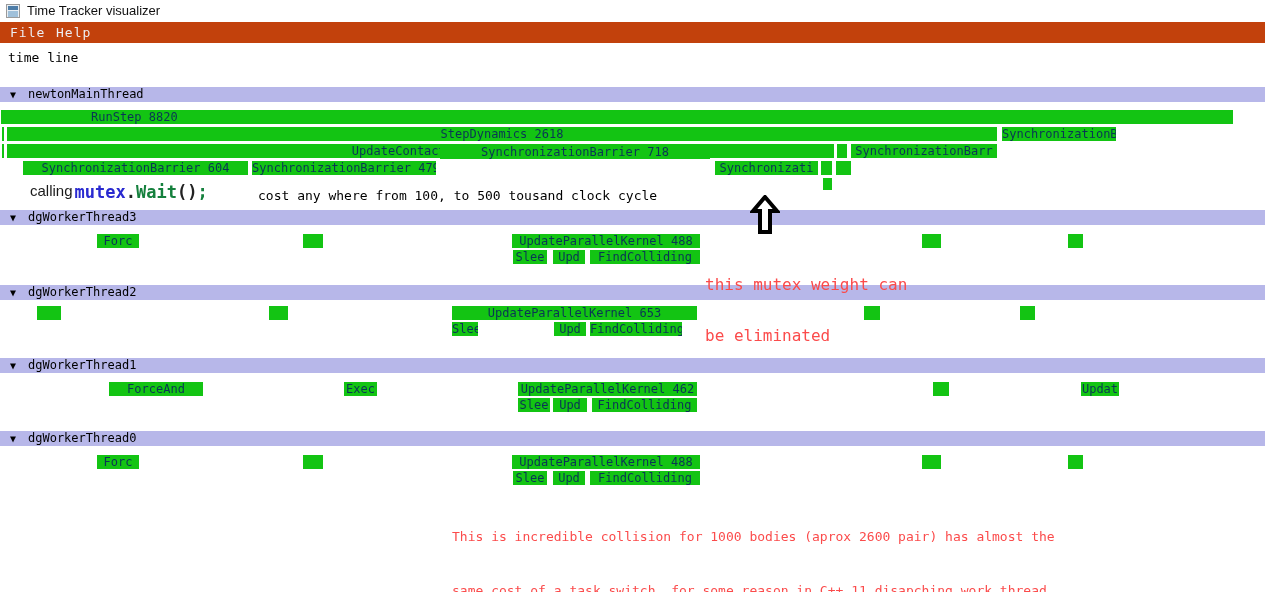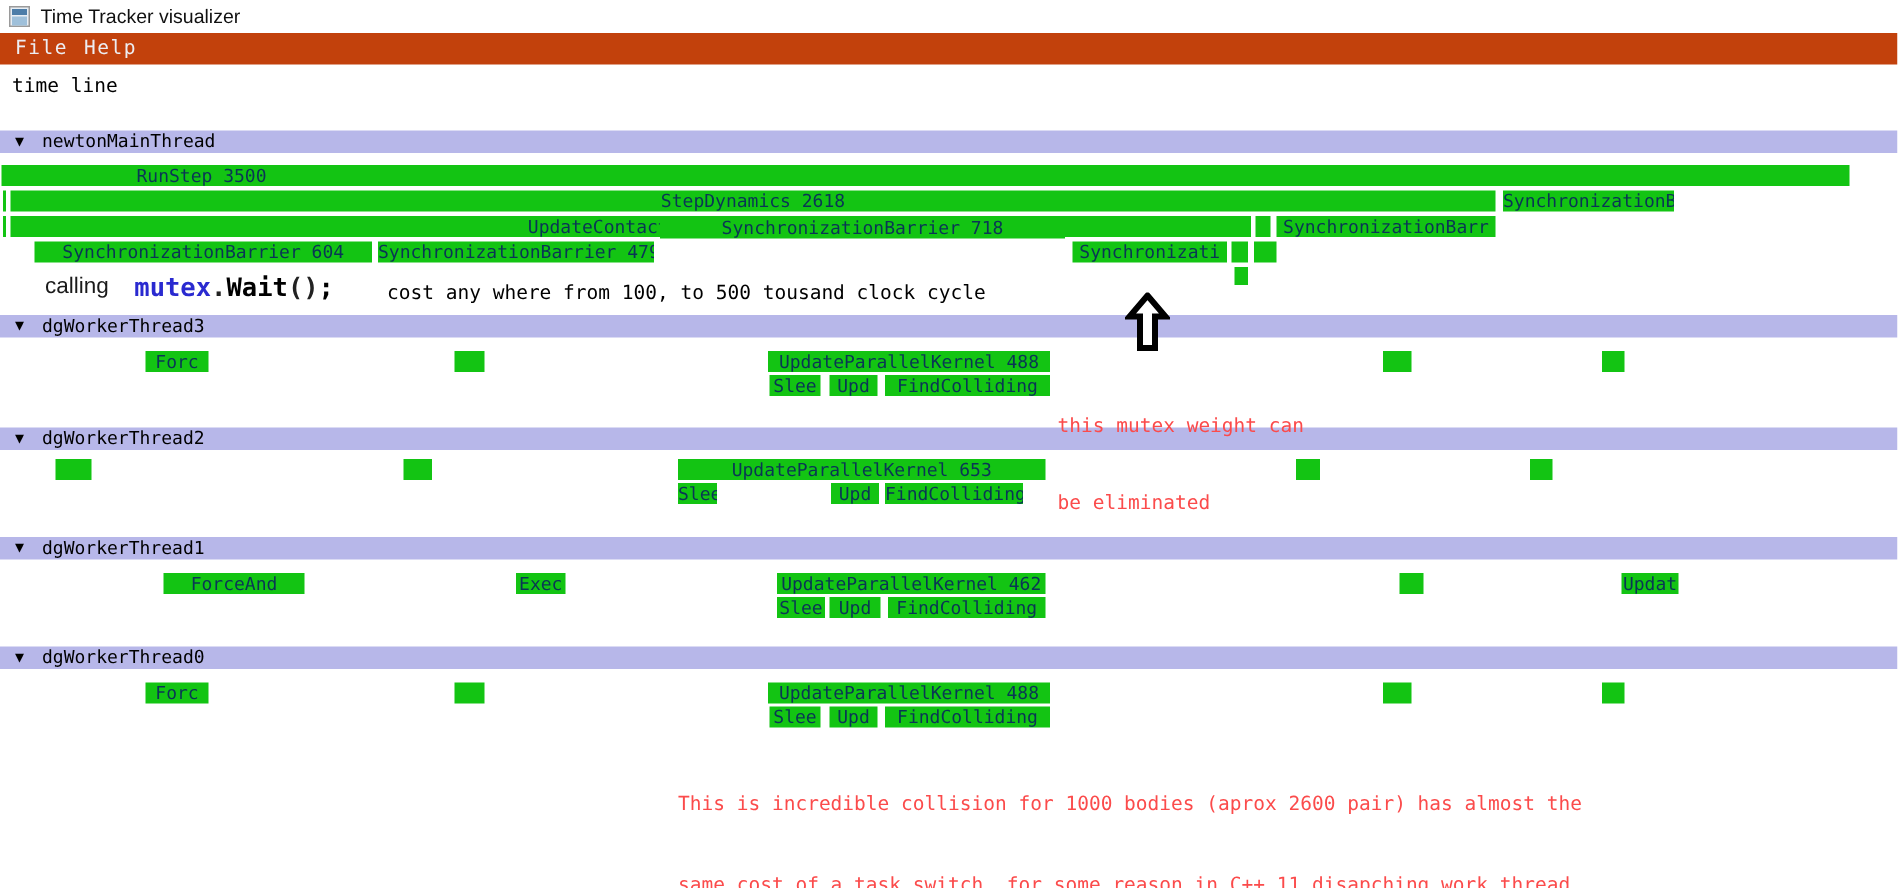--- a/index.html
+++ b/index.html
@@ -22,29 +22,29 @@
   
   .thread-header{position:absolute;left:0;width:1265px;height:15px;background:var(--lavender,#b7b7e9);font-size:12px;line-height:15px;color:#000}
   .thread-header .tri{position:absolute;left:10px;top:0;font-size:10px}
   .thread-header .tname{position:absolute;left:28px;top:0}
   
   .bar{position:absolute;height:14px;background:var(--green,#13c413);color:#0a3555;
        font-size:12px;line-height:14px;text-align:center;overflow:hidden;white-space:nowrap}
   .bar.left-label{text-align:left}
   
   .code-line{position:absolute;left:30px;top:182px;white-space:nowrap}
-  .code-line .calling{font:15px "Liberation Sans",sans-serif;color:#1a1a1a;margin-right:17px;vertical-align:2px}
+  .code-line .calling{font:15px "Liberation Sans",sans-serif;color:#1a1a1a;margin-right:2px;vertical-align:2px}
   .code-line .code{font:bold 17px "DejaVu Sans Mono",monospace}
   .c-blue{color:#2a2ad0}
   .c-dark{color:#222}
-  .c-maroon{color:#000000}
+  .c-maroon{color:#15803d}
   .cost-text{position:absolute;left:258px;top:188px;font-size:13px;color:#000;white-space:nowrap}
   
   .note{position:absolute;color:var(--red,#fb4b4b);white-space:pre}
-  #mutex-note{left:705px;top:242px;font-size:13px;line-height:17px}
+  #mutex-note{left:705px;top:242px;font-size:16px;line-height:17px}
   #bottom-note{left:452px;top:492px;font-size:13px;line-height:18px}
   
   .up-arrow{position:absolute;left:750px;top:195px}
 </style>
 </head>
 <body>
 
 <div class="titlebar">
   <div class="app-icon">
     <div class="band1"></div>
@@ -58,21 +58,21 @@
   <span class="menu-item" id="menu-help">Help</span>
 </div>
 
 <div class="timeline-label">time line</div>
 
 <div id="timeline-root">
     <div class="thread-header" style="top: 87px;">
       <span class="tri">▼</span>
       <span class="tname">newtonMainThread</span>
     </div>
-    <div class="bar left-label" style="left: 1px; top: 110px; width: 1142px; padding-left: 90px;">RunStep 3500</div>
+    <div class="bar left-label" style="left: 1px; top: 110px; width: 1142px; padding-left: 90px;">RunStep 8820</div>
     <div class="bar" style="left: 2px; top: 127px; width: 2px;"></div>
     <div class="bar" style="left: 7px; top: 127px; width: 990px;">StepDynamics 2618</div>
     <div class="bar" style="left: 1002px; top: 127px; width: 114px;">SynchronizationB</div>
     <div class="bar" style="left: 2px; top: 144px; width: 2px;"></div>
     <div class="bar" style="left: 7px; top: 144px; width: 827px;">UpdateContacts 2180</div>
     <div class="bar" style="left: 837px; top: 144px; width: 10px;"></div>
     <div class="bar" style="left: 851px; top: 144px; width: 146px;">SynchronizationBarr</div>
     <div class="bar" style="left: 23px; top: 161px; width: 225px;">SynchronizationBarrier 604</div>
     <div class="bar" style="left: 252px; top: 161px; width: 184px;">SynchronizationBarrier 479</div>
     <div class="bar" style="left: 440px; top: 145px; width: 270px;">SynchronizationBarrier 718</div>

